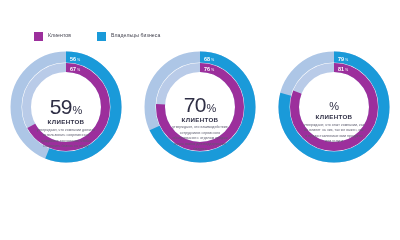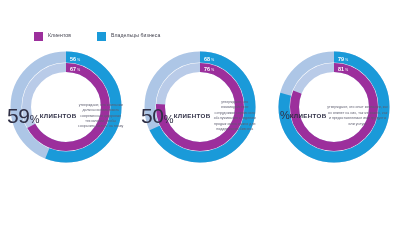--- a/index.html
+++ b/index.html
@@ -62,25 +62,25 @@
   .chart svg {
     display: block;
     width: 118px;
     height: 118px;
   }
 
   
   .center-wrap {
     position: absolute;
     left: 0;
-    top: 8px;
+    top: 16px;
     width: 118px;
     height: 118px;
     display: flex;
-    flex-direction: row;
+    flex-direction: column;
     align-items: center;
     justify-content: center;
     text-align: center;
     pointer-events: none;
   }
   .big-value {
     display: flex;
     align-items: baseline;
     justify-content: center;
     color: #2f2f45;
@@ -186,21 +186,21 @@
     <div class="arc-label outer">
       <span class="num">68</span>
       <span class="pct">%</span>
     </div>
     <div class="arc-label inner">
       <span class="num">76</span>
       <span class="pct">%</span>
     </div>
     <div class="center-wrap">
       <div class="big-value">
-        <span class="big-number">50</span>
+        <span class="big-number">70</span>
         <span class="big-unit">%</span>
       </div>
       <div class="center-caption">КЛИЕНТОВ</div>
       <div class="center-body">утверждают, что взаимодействие сотрудников сервисного обслуживания с отделом продаж очень важно для поддержания бизнеса</div>
     </div>
   </div>
 
   <div class="chart">
     <svg viewBox="0 0 118 118">
       <circle class="track-outer" cx="59" cy="59" r="50" fill="none" stroke-width="11" stroke="#adc6e6"></circle>

